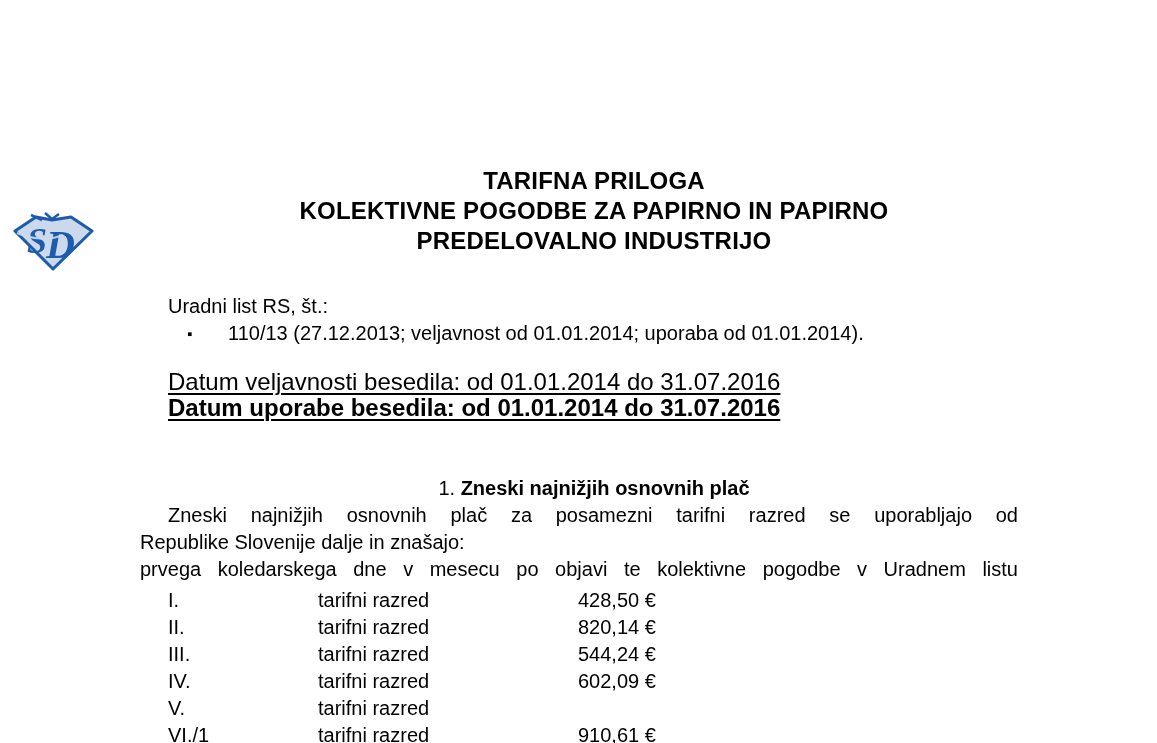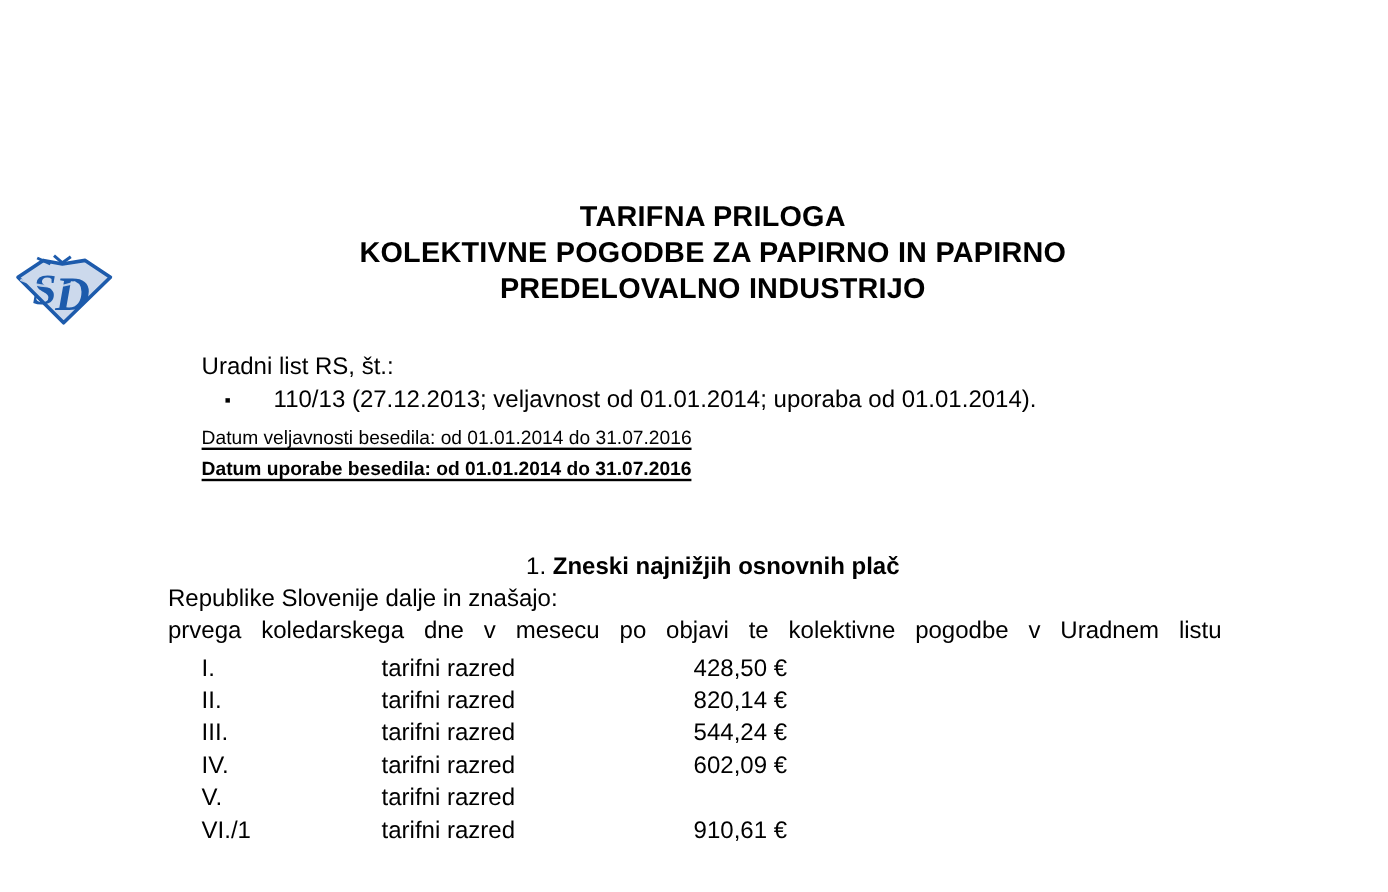--- a/index.html
+++ b/index.html
@@ -51,23 +51,23 @@
     display: flex;
     padding-left: 47px;
   }
   .bullet {
     width: 41px;
     flex: 0 0 41px;
     font-size: 15px;
     line-height: 27px;
   }
   .validity {
-    margin-top: 6px;
+    margin-top: 22px;
     padding-left: 28px;
-    font-size: 16px;
+    font-size: 24px;
     line-height: 26px;
   }
   .validity-line {
     text-decoration: underline;
     text-decoration-thickness: 2px;
     text-underline-offset: 3px;
   }
   .bold {
     font-weight: bold;
   }
@@ -137,20 +137,21 @@
     <div class="validity">
       <div class="validity-line">Datum veljavnosti besedila: od 01.01.2014 do 31.07.2016</div>
       <div class="validity-line bold">Datum uporabe besedila: od 01.01.2014 do 31.07.2016</div>
     </div>
 
     <div class="section-heading">
       <span class="sec-number">1. </span><span class="sec-title">Zneski najnižjih osnovnih plač</span>
     </div>
 
     <div class="para">
+      <div class="para-line jl indent">Zneski najnižjih osnovnih plač za posamezni tarifni razred se uporabljajo od</div>
       <div class="para-line">Republike Slovenije dalje in znašajo:</div>
       <div class="para-line jl">prvega koledarskega dne v mesecu po objavi te kolektivne pogodbe v Uradnem listu</div>
     </div>
 
     <div class="salary-table">
       <div class="salary-row">
         <span>I.</span>
         <span>tarifni razred</span>
         <span>428,50 €</span>
       </div>

